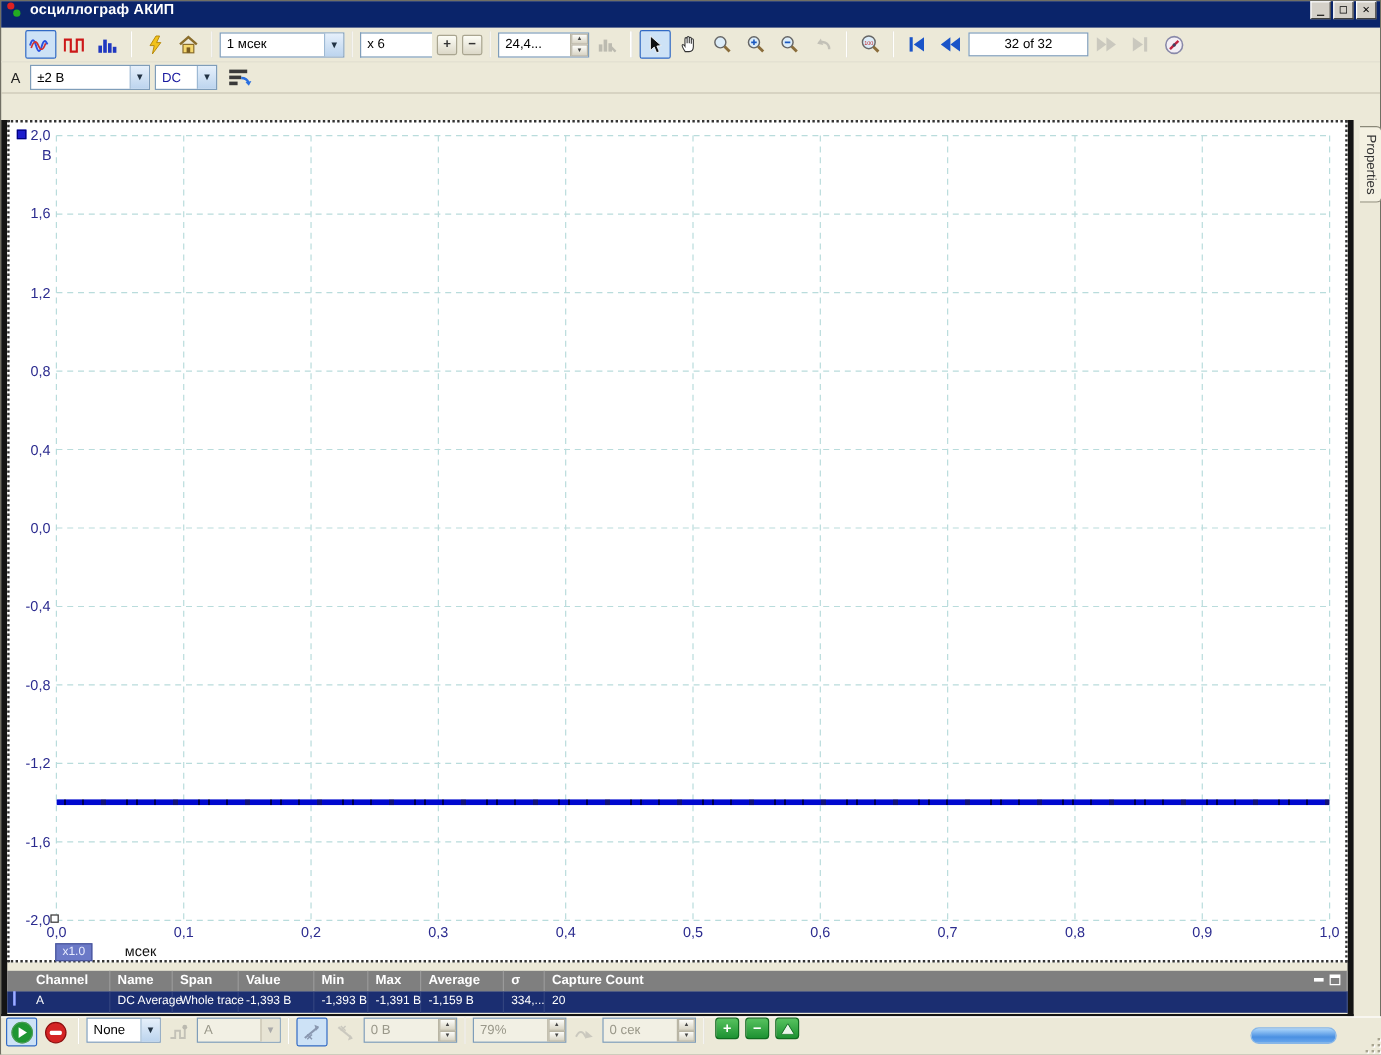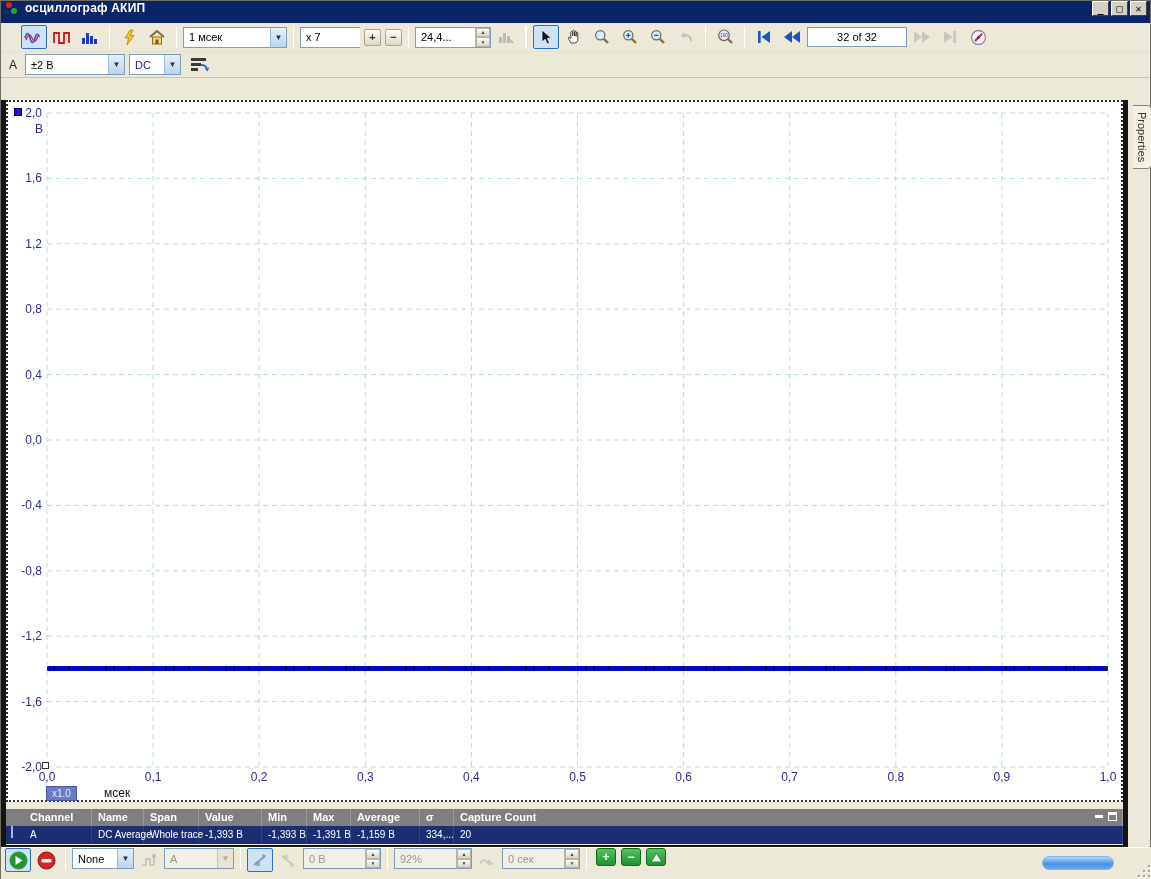--- a/index.html
+++ b/index.html
@@ -129,21 +129,21 @@
           <rect x="7.5" y="10.5" width="3" height="4.5" fill="#7a5c20"></rect>
         </svg>
     </span>
     <span class="tsep"></span>
     <span class="combo" style="width:104px">
       <span class="val">1 мсек</span>
       <span class="arrow">▼</span>
     </span>
     <span class="tsep"></span>
     <span class="combo" style="width:60px;border-right:none">
-      <span class="val">x 7</span>
+      <span class="val">x 6</span>
     </span>
     <span class="smallbtn">+</span>
     <span class="smallbtn">−</span>
     <span class="tsep"></span>
     <span class="spinbox" style="width:76px">
       <span class="val">24,4...</span>
       <span class="spin">
           <span>▲</span>
           <span>▼</span>
         </span>
@@ -400,21 +400,21 @@
     </span>
     <span class="spinbox disabled" style="width:78px">
       <span class="val">0 B</span>
       <span class="spin">
           <span>▲</span>
           <span>▼</span>
         </span>
     </span>
     <span class="tsep"></span>
     <span class="spinbox disabled" style="width:78px">
-      <span class="val">92%</span>
+      <span class="val">79%</span>
       <span class="spin">
           <span>▲</span>
           <span>▼</span>
         </span>
     </span>
     <span class="tbtn disabled">
       <svg width="17" height="14" viewBox="0 0 17 14">
           <path d="M1 11 q4 -8 8 0" fill="none" stroke="#999" stroke-width="1.6"></path>
           <path d="M9 6 L15 11 L8.5 12.5 Z" fill="#999"></path>
         </svg>

